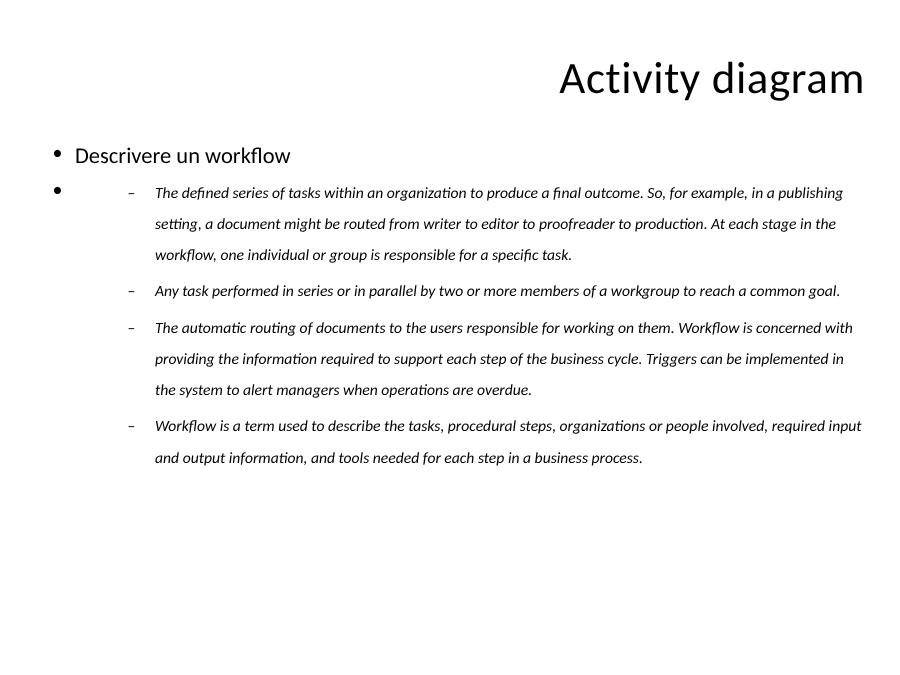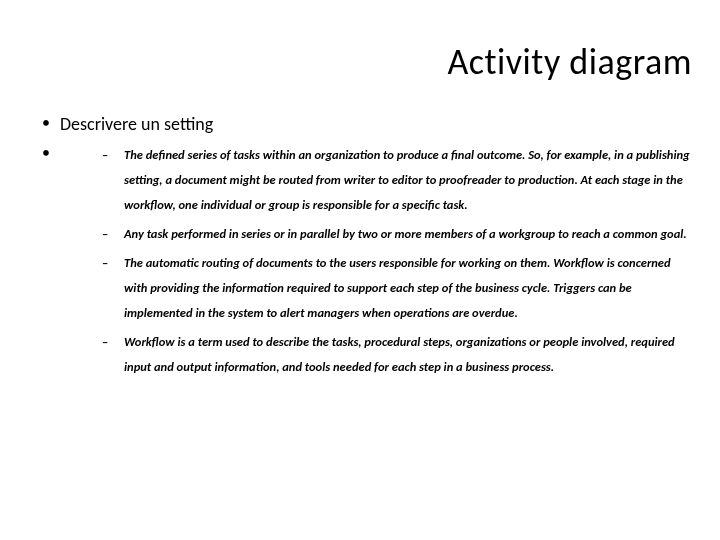--- a/index.html
+++ b/index.html
@@ -42,37 +42,36 @@
     padding-left: 42px;
     margin-top: 6px;
   }
   .bullets-l2 > li {
     font-size: 12.5px;
     font-style: italic;
     line-height: 2.0;
     padding-left: 22px;
     position: relative;
     margin-bottom: 4px;
-    font-weight: bold;
   }
   .bullets-l2 > li::before {
     content: "–";
     position: absolute;
     left: 0;
     top: 0;
     font-style: normal;
   }
 </style>
 </head>
 <body>
 
 <h1 class="title">Activity diagram</h1>
 
 <ul class="bullets-l1">
-  <li>Descrivere un setting</li>
+  <li>Descrivere un workflow</li>
   <li>
     <ul class="bullets-l2">
       <li>The defined series of tasks within an organization to produce a final outcome. So, for example, in a publishing setting, a document might be routed from writer to editor to proofreader to production. At each stage in the workflow, one individual or group is responsible for a specific task.</li>
       <li>Any task performed in series or in parallel by two or more members of a workgroup to reach a common goal.</li>
       <li>The automatic routing of documents to the users responsible for working on them. Workflow is concerned with providing the information required to support each step of the business cycle. Triggers can be implemented in the system to alert managers when operations are overdue.</li>
       <li>Workflow is a term used to describe the tasks, procedural steps, organizations or people involved, required input and output information, and tools needed for each step in a business process.</li>
     </ul>
   </li>
 </ul>
 

